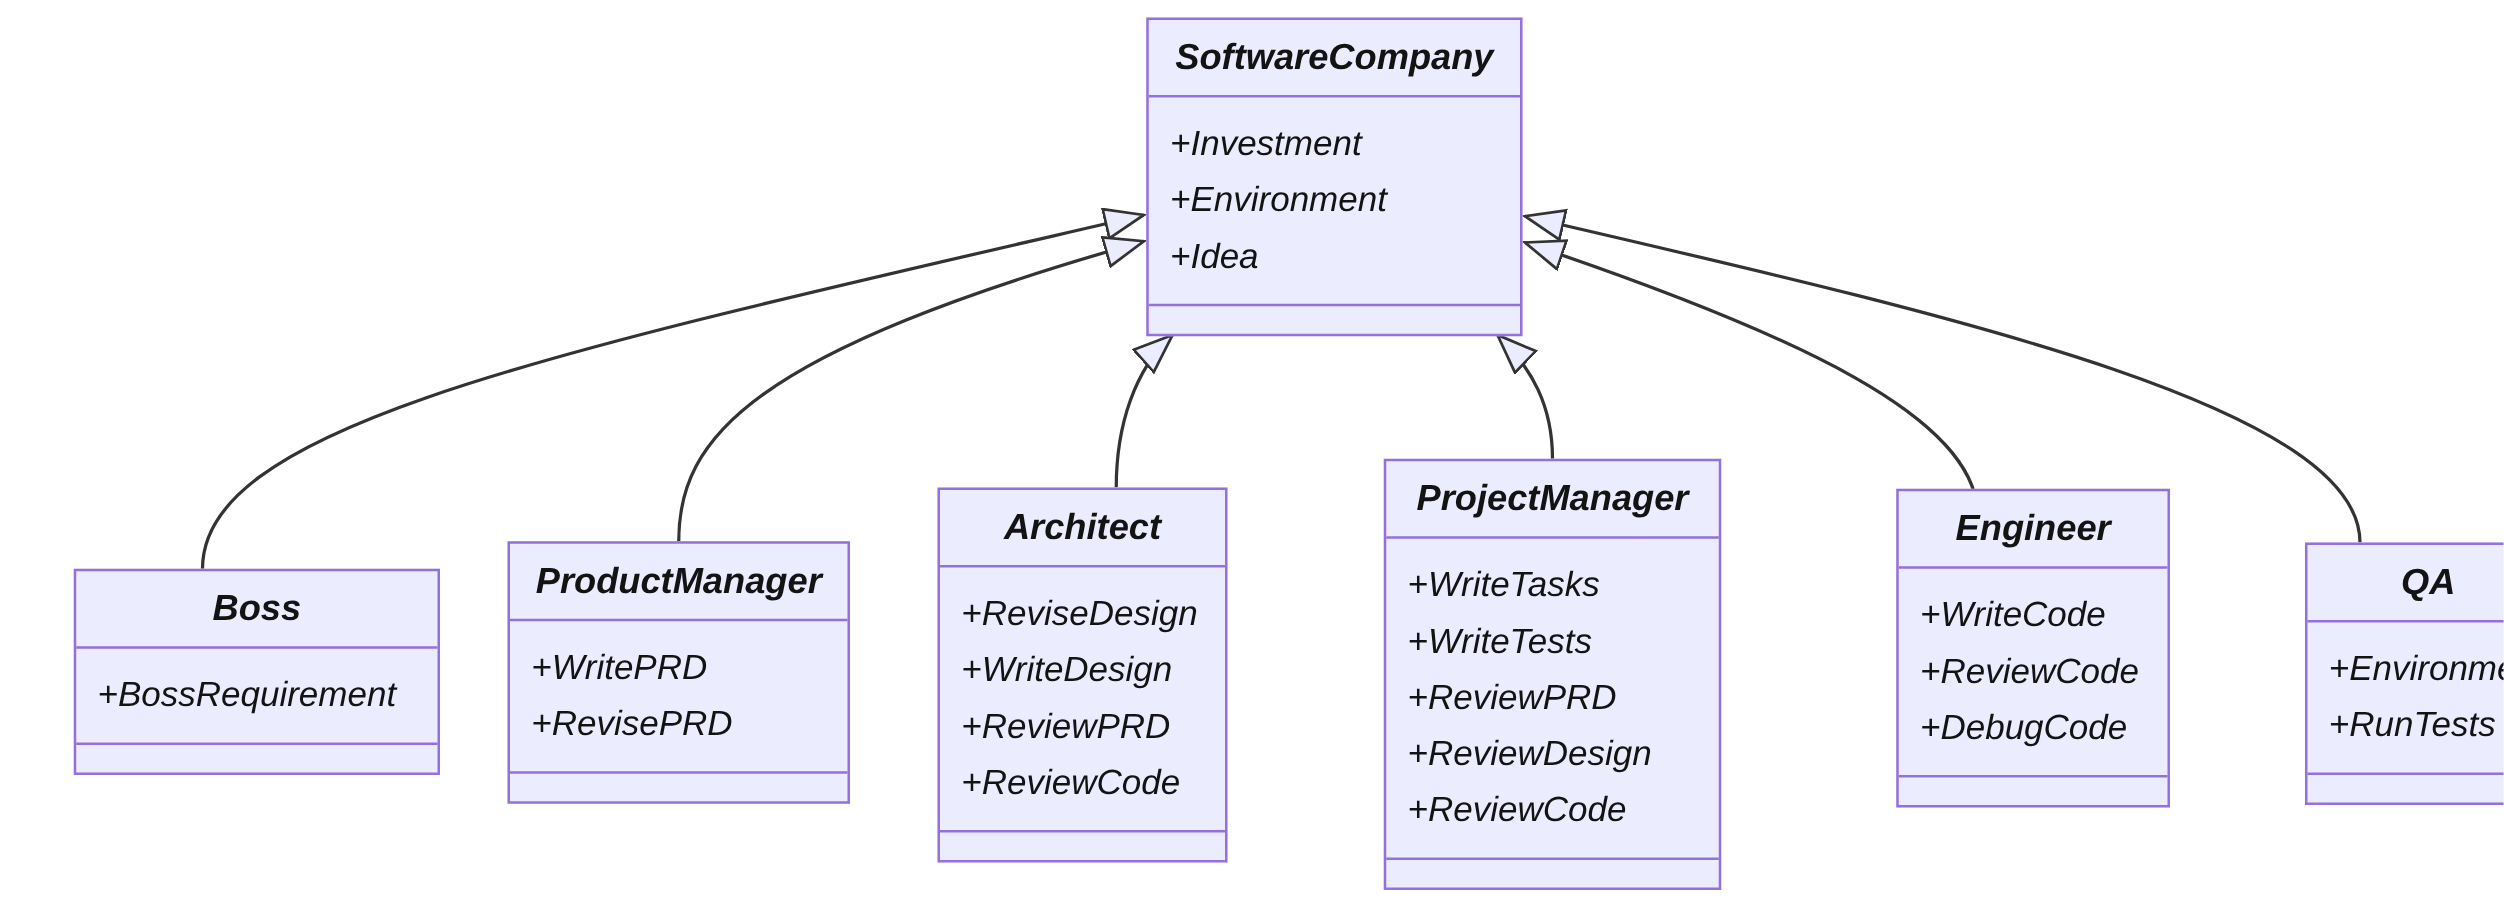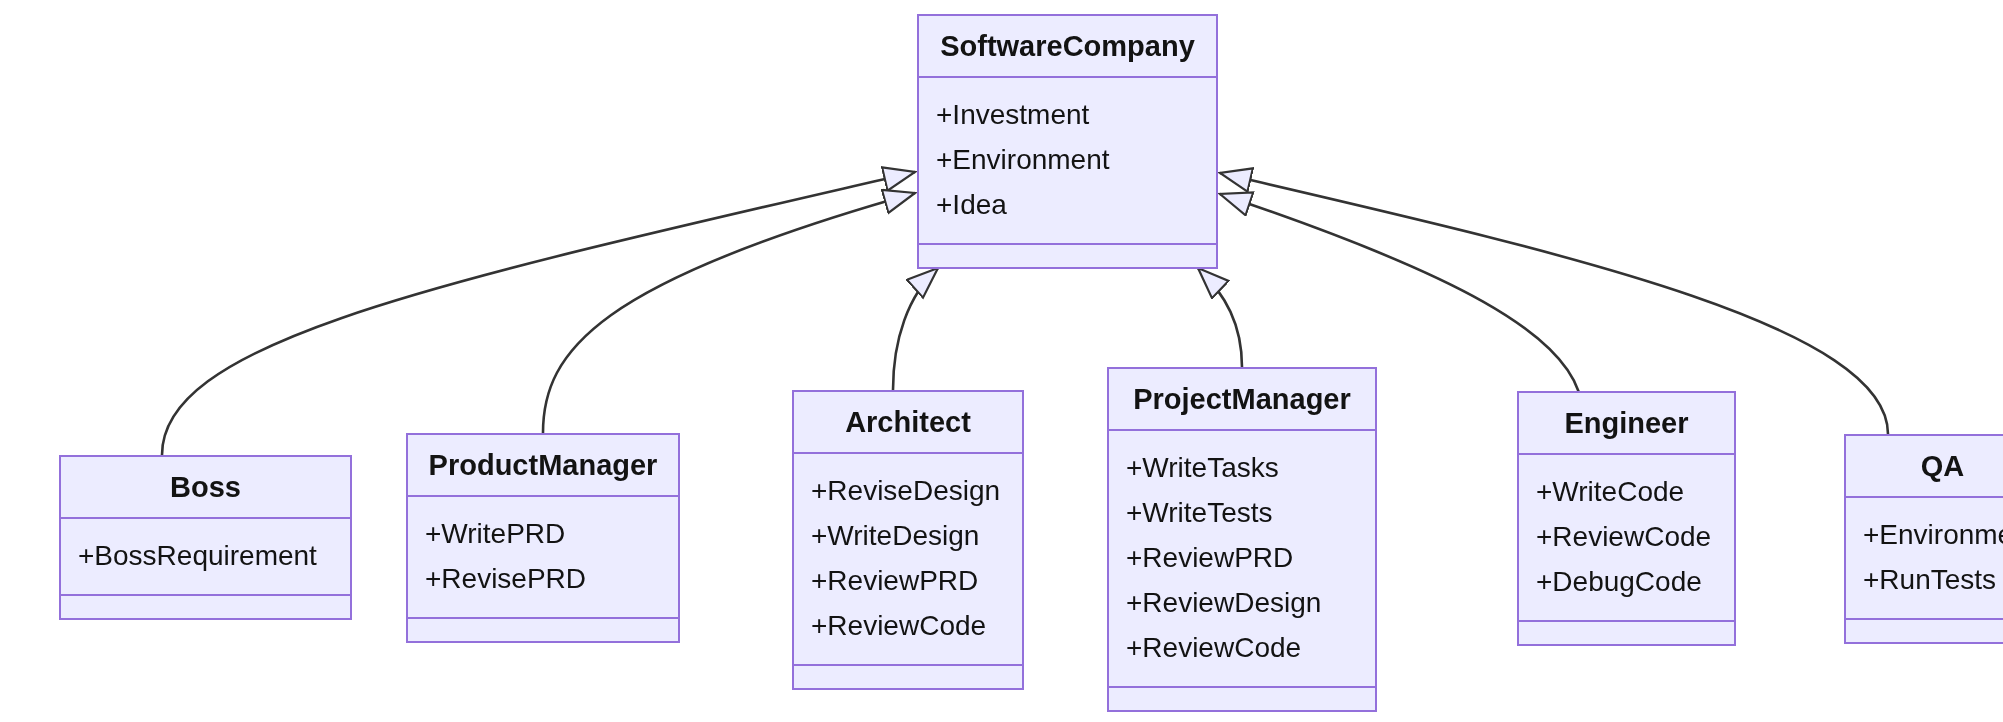--- a/index.html
+++ b/index.html
@@ -9,20 +9,21 @@
     --text:#131313;
     --bg:#FFFFFF;
   }
   html,body{margin:0;padding:0;background:var(--bg);}
   .canvas{
     position:relative;
     width:2003px;height:722px;
     background:var(--bg);
     font-family:"Liberation Sans","DejaVu Sans",sans-serif;
     overflow:hidden;
+    font-style:italic;
   }
   svg.edges{position:absolute;left:0;top:0;width:2003px;height:722px;}
   .edge{fill:none;stroke:var(--edge-line);stroke-width:2.6px;}
   .tri-head{fill:var(--node-fill);stroke:var(--edge-line);stroke-width:2.2px;}
   .class-box{
     position:absolute;
     background:var(--node-fill);
     border:2px solid var(--node-border);
     color:var(--text);
     box-sizing:content-box;
@@ -84,21 +85,21 @@
 
     <div class="class-box" style="left: 406px; top: 433px; width: 270px;">
       <div class="class-title">ProductManager</div>
       <div class="class-attrs">
         <div class="attr">+WritePRD</div>
         <div class="attr">+RevisePRD</div>
       </div>
       <div class="class-methods"></div>
     </div>
 
-    <div class="class-box" style="left: 792px; top: 390px; width: 228px;">
+    <div class="class-box" style="left: 750px; top: 390px; width: 228px;">
       <div class="class-title">Architect</div>
       <div class="class-attrs">
         <div class="attr">+ReviseDesign</div>
         <div class="attr">+WriteDesign</div>
         <div class="attr">+ReviewPRD</div>
         <div class="attr">+ReviewCode</div>
       </div>
       <div class="class-methods"></div>
     </div>
 

